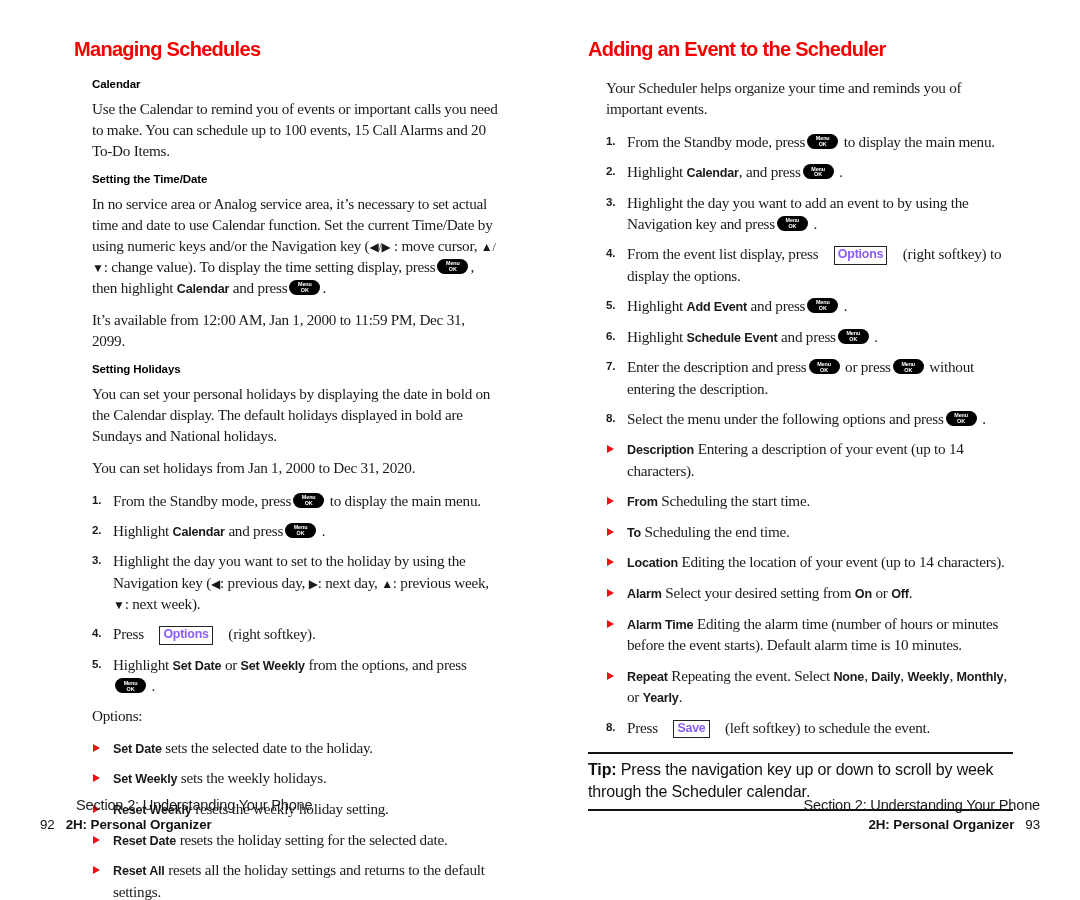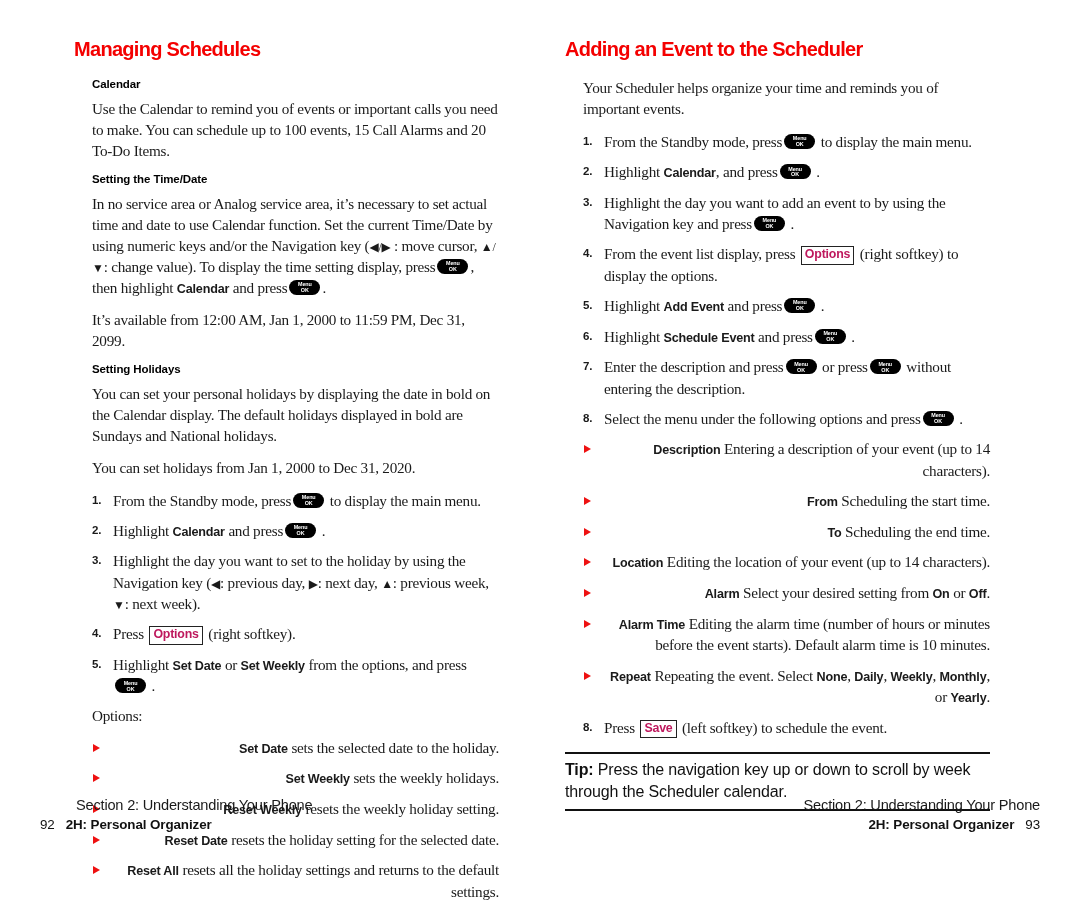--- a/index.html
+++ b/index.html
@@ -19,21 +19,21 @@
     width: 1080px;
     height: 868px;
     box-sizing: border-box;
   }
   .col {
     position: absolute;
     top: 38px;
     width: 425px;
   }
   .col-left  { left: 74px; }
-  .col-right { left: 565px; }
+  .col-right { left: 588px; }
 
   h1.section-title {
     font-family: "Liberation Sans", sans-serif;
     color: #f40000;
     font-size: 20px;
     font-weight: bold;
     letter-spacing: -0.7px;
     margin: 0 0 18px 0;
     line-height: 1.1;
   }
@@ -77,21 +77,20 @@
     font-family: "Liberation Sans", sans-serif;
     font-size: 11.5px;
     font-weight: bold;
     line-height: 1.85;
   }
 
   ul.arrows {
     list-style: none;
     margin: 0;
     padding: 0;
-    text-align: right;
   }
   ul.arrows > li {
     position: relative;
     font-size: 15.2px;
     line-height: 1.4;
     margin: 0 0 9px 0;
     padding-left: 21px;
     letter-spacing: -0.25px;
   }
   ul.arrows > li > .tri {
@@ -141,22 +140,22 @@
   .key-box {
     display: inline-block;
     vertical-align: 1px;
     border: 1.6px solid #222;
     padding: 0px 3px 1px 3px;
     font-family: "Liberation Sans", sans-serif;
     font-weight: bold;
     font-size: 12.4px;
     line-height: 1.25;
     letter-spacing: -0.2px;
-    margin: 0 2px;
-    color: #be185d;
+    margin: 0 12px;
+    color: #8b5cf6;
     background: #fff;
   }
 
   .nav-glyph { font-size: 12px; vertical-align: 0.5px; }
 
   
   .tip {
     margin-top: 14px;
   }
   .tip .rule-top {

